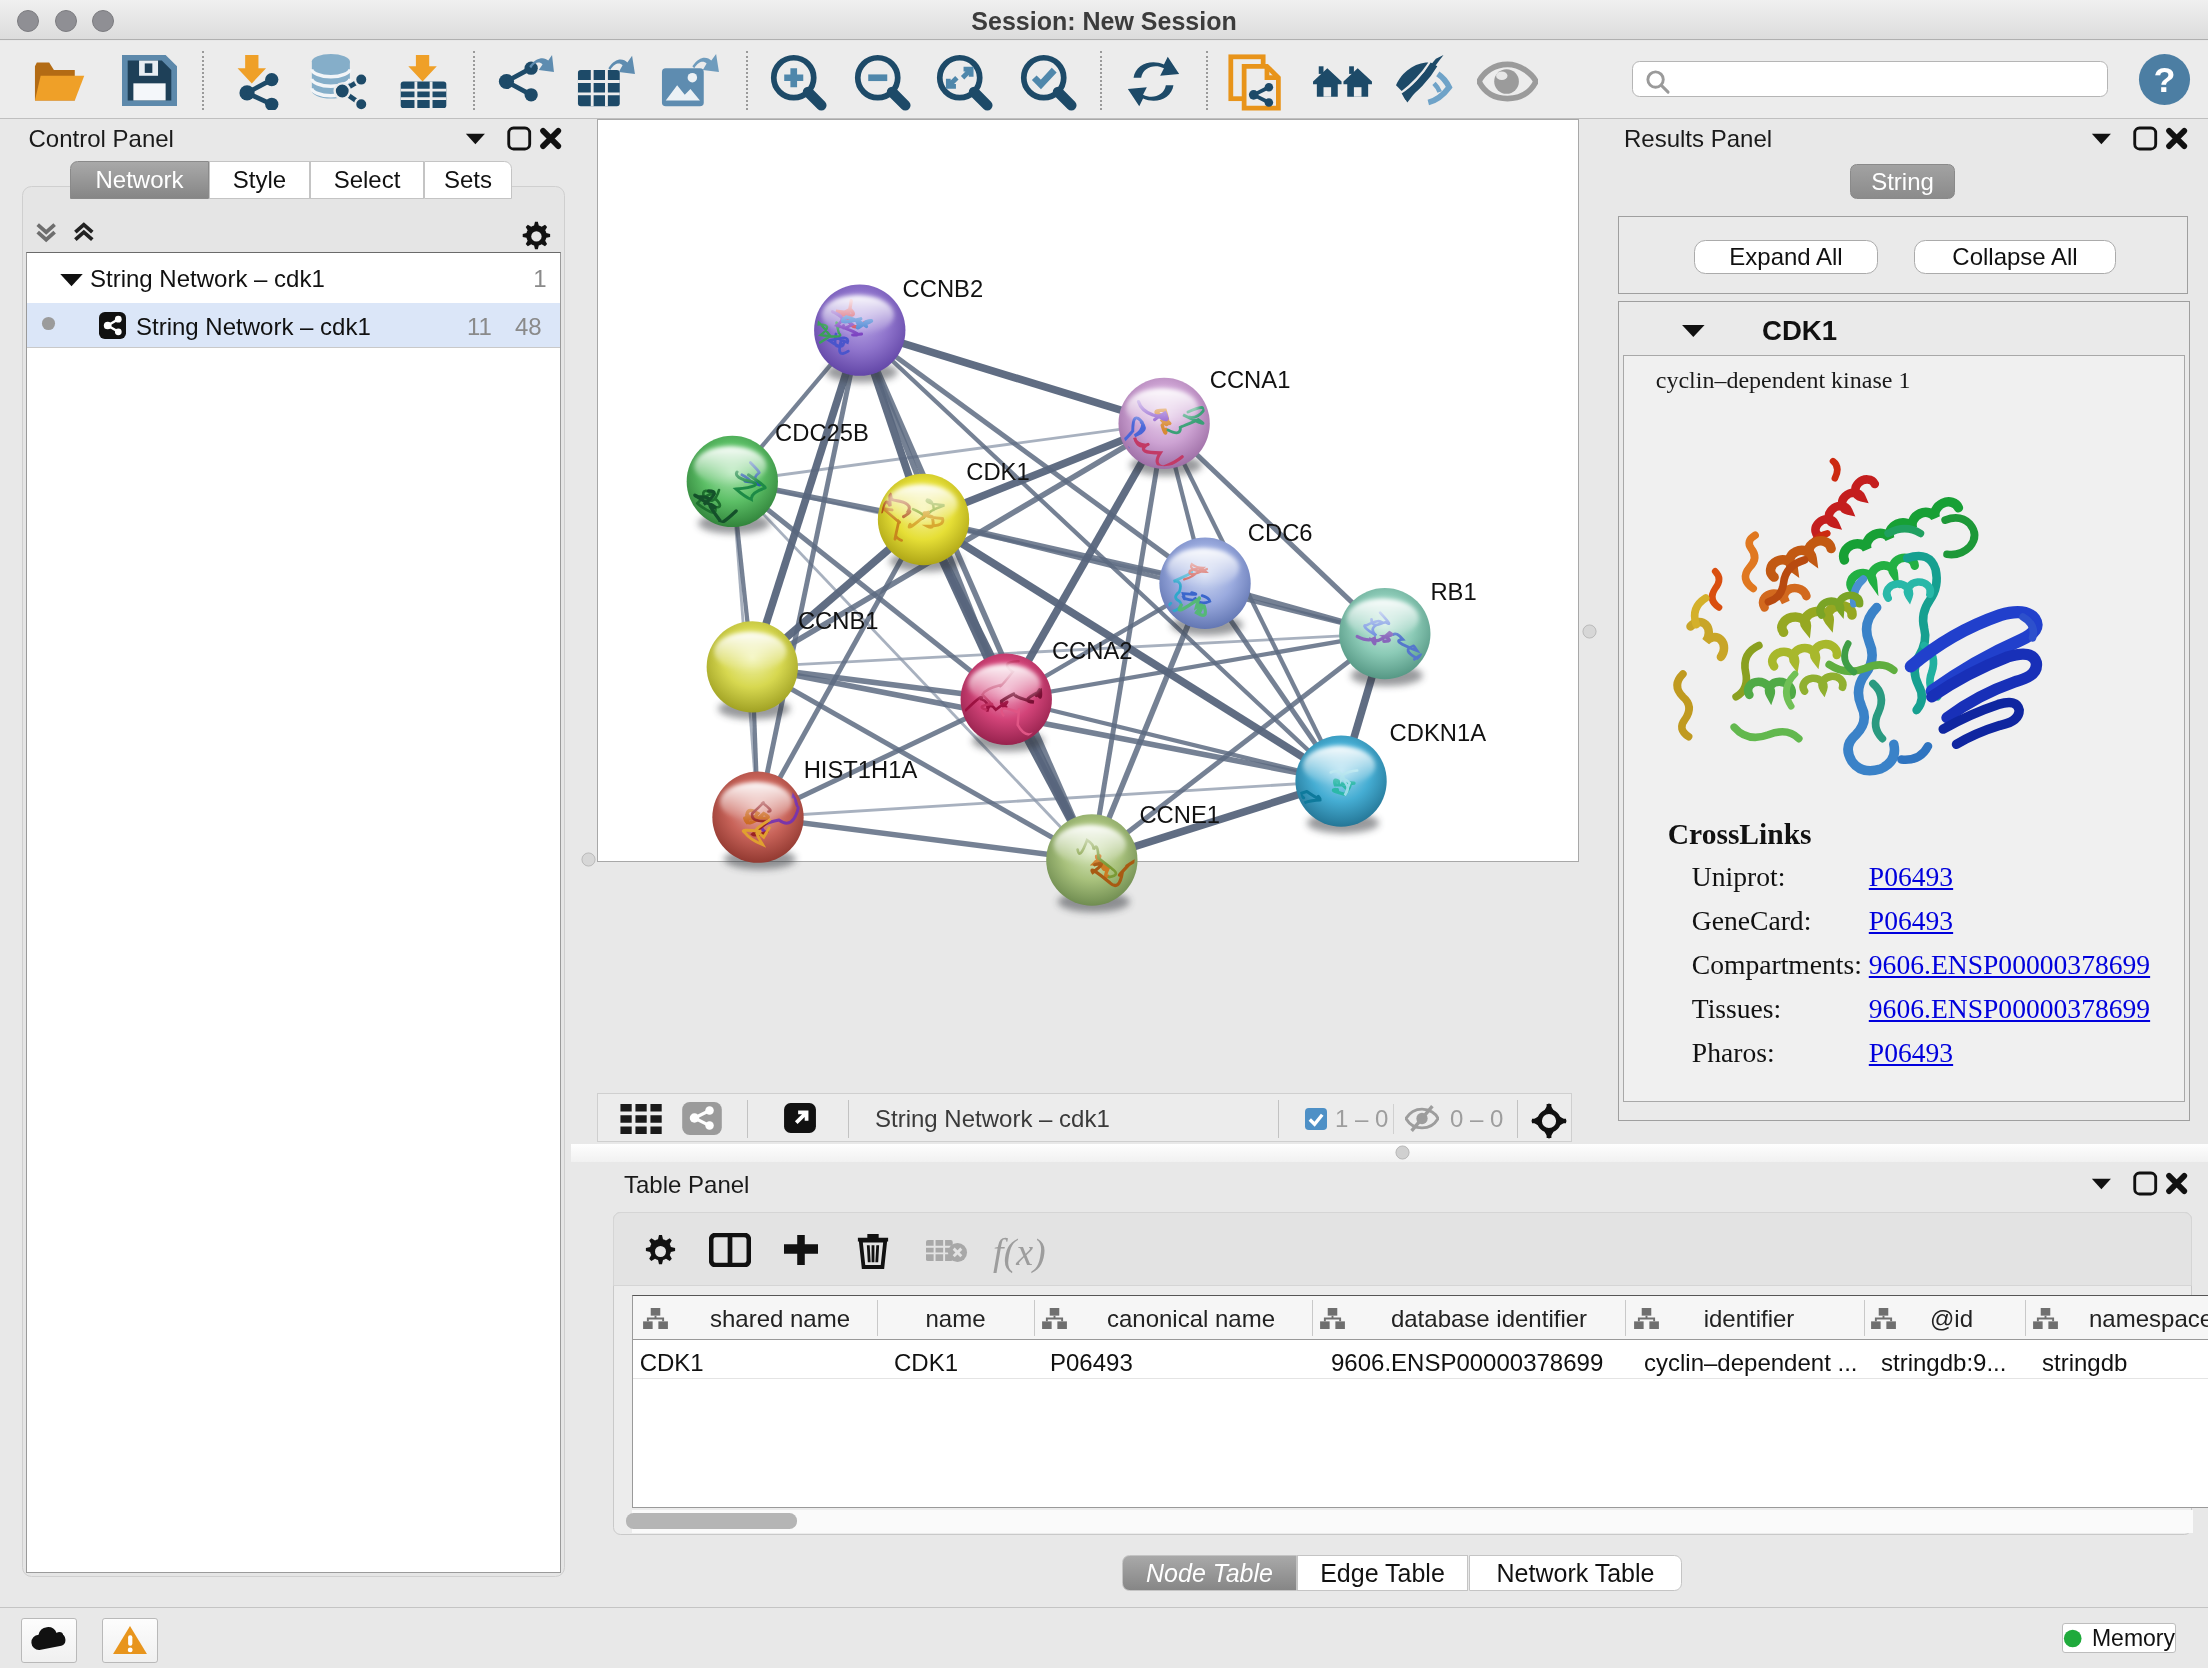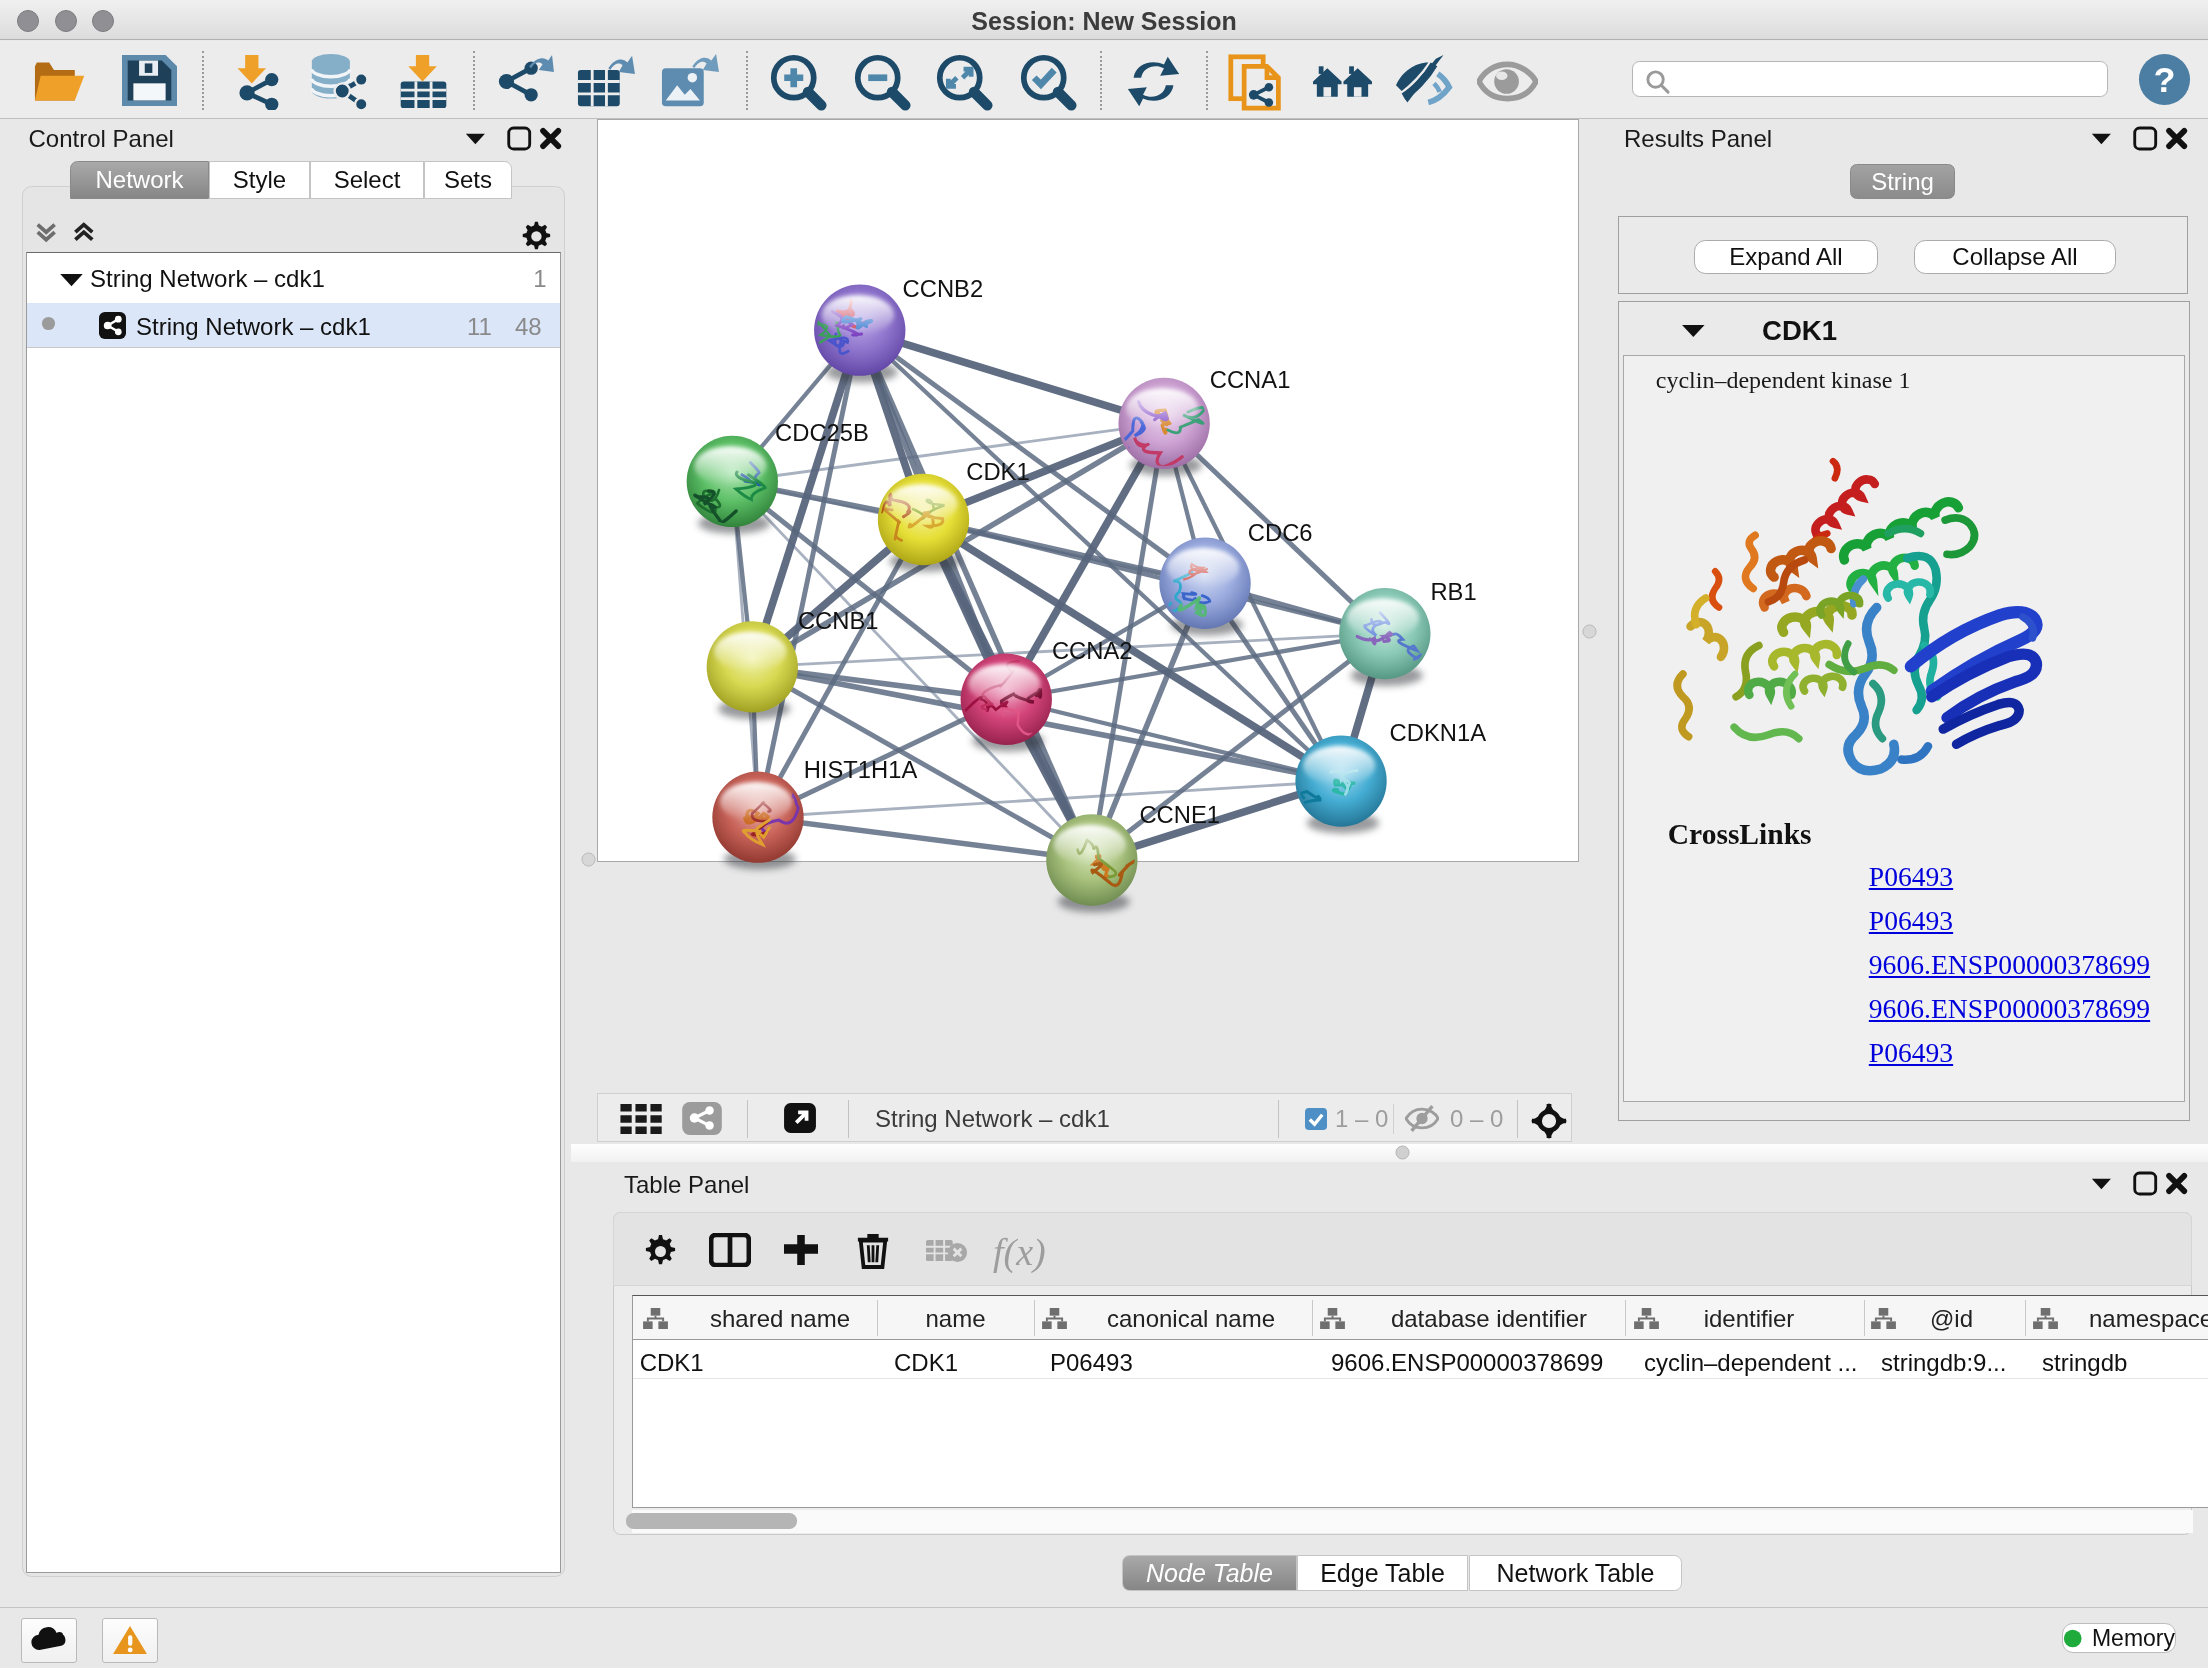--- a/index.html
+++ b/index.html
@@ -70,21 +70,21 @@
 .btab { position:absolute; top:1555px; height:36px; background:#fff; border:1px solid #c4c4c4;
   font-size:25px; color:#111; text-align:center; line-height:34px; }
 .btabsel { background:linear-gradient(#a9a9a9,#868686); color:#fff;font-style:italic; }
 
 
 #statusbar { position:absolute; left:0; top:1607px; width:2208px; height:61px;
   background:#e8e8e8; border-top:1px solid #c4c4c4; }
 .sbtn { position:absolute; top:9.5px; width:56px; height:45px; background:linear-gradient(#fdfdfd,#f0f0f0);
   border:1px solid #b9b9b9; border-radius:2.9px; display:flex; align-items:center; justify-content:center; }
 #memory { position:absolute; left:2062px; top:15px; width:114px; height:30px; background:#fff;
-  border:1px solid #bdbdbd; border-radius:11px; font-size:23px; color:#111;
+  border:1px solid #bdbdbd; border-radius:3px; font-size:23px; color:#111;
   display:flex; align-items:center; justify-content:center; gap:9.5px; }
 </style>
 </head>
 <body>
 
 <div id="titlebar">
   <div class="tl" style="left:17px;"></div>
   <div class="tl" style="left:55px;"></div>
   <div class="tl" style="left:92px;"></div>
   <div id="title">Session: New Session</div>
@@ -665,20 +665,23 @@
 
         <path d="M168 178 a11 9 -15 1 1 20 -6 a11 9 -15 1 1 20 -6" stroke="#7aa426" stroke-width="8"></path>
         <path d="M150 258 a11 9 0 1 1 20 -2 a11 9 0 1 1 20 -2" stroke="#90b030" stroke-width="8"></path>
         <path d="M176 230 q18 12 38 4 q18 -8 30 2" stroke="#5fae3f" stroke-width="8"></path>
         <path d="M196 208 q-10 18 6 30" stroke="#3f9e46" stroke-width="7"></path>
         <path d="M222 250 q14 12 6 30 q-8 16 4 28" stroke="#2a9a80" stroke-width="8"></path>
         <path d="M238 92 q18 -10 34 0" stroke="#20a060" stroke-width="8"></path>
       </g>
     </svg>
     <div class="abs" style="left:44px; top:462px; font-family:'Liberation Serif',serif; font-size:29.5px; font-weight:bold; color:#111;">CrossLinks</div>
+    <div class="abs" style="left:68px; top:499px; font-family:'Liberation Serif',serif; font-size:27.6px; color:#111; line-height:44px;">
+      Uniprot:<br>GeneCard:<br>Compartments:<br>Tissues:<br>Pharos:
+    </div>
     <div class="abs" style="left:245px; top:499px; font-family:'Liberation Serif',serif; font-size:27.6px; color:#0000dd; line-height:44px; text-decoration:underline;">
       P06493<br>P06493<br>9606.ENSP00000378699<br>9606.ENSP00000378699<br>P06493
     </div>
   </div>
 </div>
 
 <div class="panhdr" id="tp-title">Table Panel</div>
 <svg class="abs" style="left:2089px; top:1171px;" width="101" height="25" viewBox="0 0 106 26">
   <path d="M3 8 L23 8 L13 19 Z" fill="#111"></path>
   <rect x="48" y="2" width="22" height="22" rx="5" fill="none" stroke="#111" stroke-width="3"></rect>

